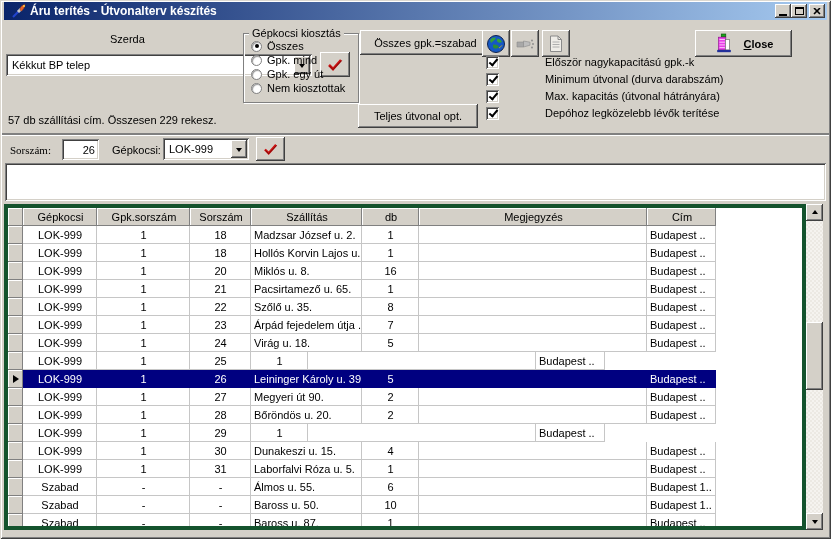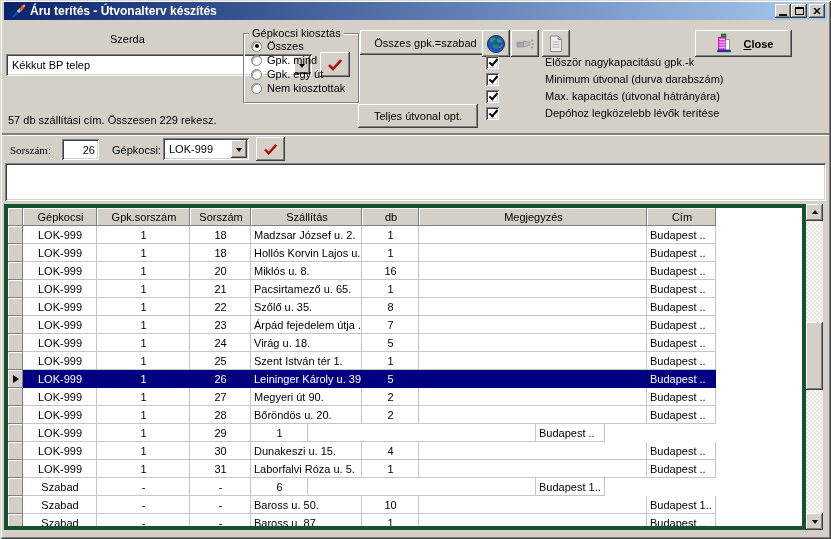--- a/index.html
+++ b/index.html
@@ -352,21 +352,20 @@
         <div class="gcell w5 ta-c">5</div>
         <div class="gcell w6 ta-l"></div>
         <div class="gcell w7 ta-l">Budapest ..</div>
         <div class="fill"></div>
       </div>
       <div class="grow">
         <div class="gcell w0 sel-cell"></div>
         <div class="gcell w1 ta-c">LOK-999</div>
         <div class="gcell w2 ta-c">1</div>
         <div class="gcell w3 ta-c">25</div>
-        <div class="gcell w4 ta-l">Szent István tér 1.</div>
         <div class="gcell w5 ta-c">1</div>
         <div class="gcell w6 ta-l"></div>
         <div class="gcell w7 ta-l">Budapest ..</div>
         <div class="fill"></div>
       </div>
       <div class="grow selected">
         <div class="gcell w0 sel-cell">
           <span class="rowmark"></span>
         </div>
         <div class="gcell w1 ta-c">LOK-999</div>
@@ -430,20 +429,21 @@
         <div class="gcell w5 ta-c">1</div>
         <div class="gcell w6 ta-l"></div>
         <div class="gcell w7 ta-l">Budapest ..</div>
         <div class="fill"></div>
       </div>
       <div class="grow">
         <div class="gcell w0 sel-cell"></div>
         <div class="gcell w1 ta-c">Szabad</div>
         <div class="gcell w2 ta-c">-</div>
         <div class="gcell w3 ta-c">-</div>
+        <div class="gcell w4 ta-l">Álmos u. 55.</div>
         <div class="gcell w5 ta-c">6</div>
         <div class="gcell w6 ta-l"></div>
         <div class="gcell w7 ta-l">Budapest 1..</div>
         <div class="fill"></div>
       </div>
       <div class="grow">
         <div class="gcell w0 sel-cell"></div>
         <div class="gcell w1 ta-c">Szabad</div>
         <div class="gcell w2 ta-c">-</div>
         <div class="gcell w3 ta-c">-</div>

